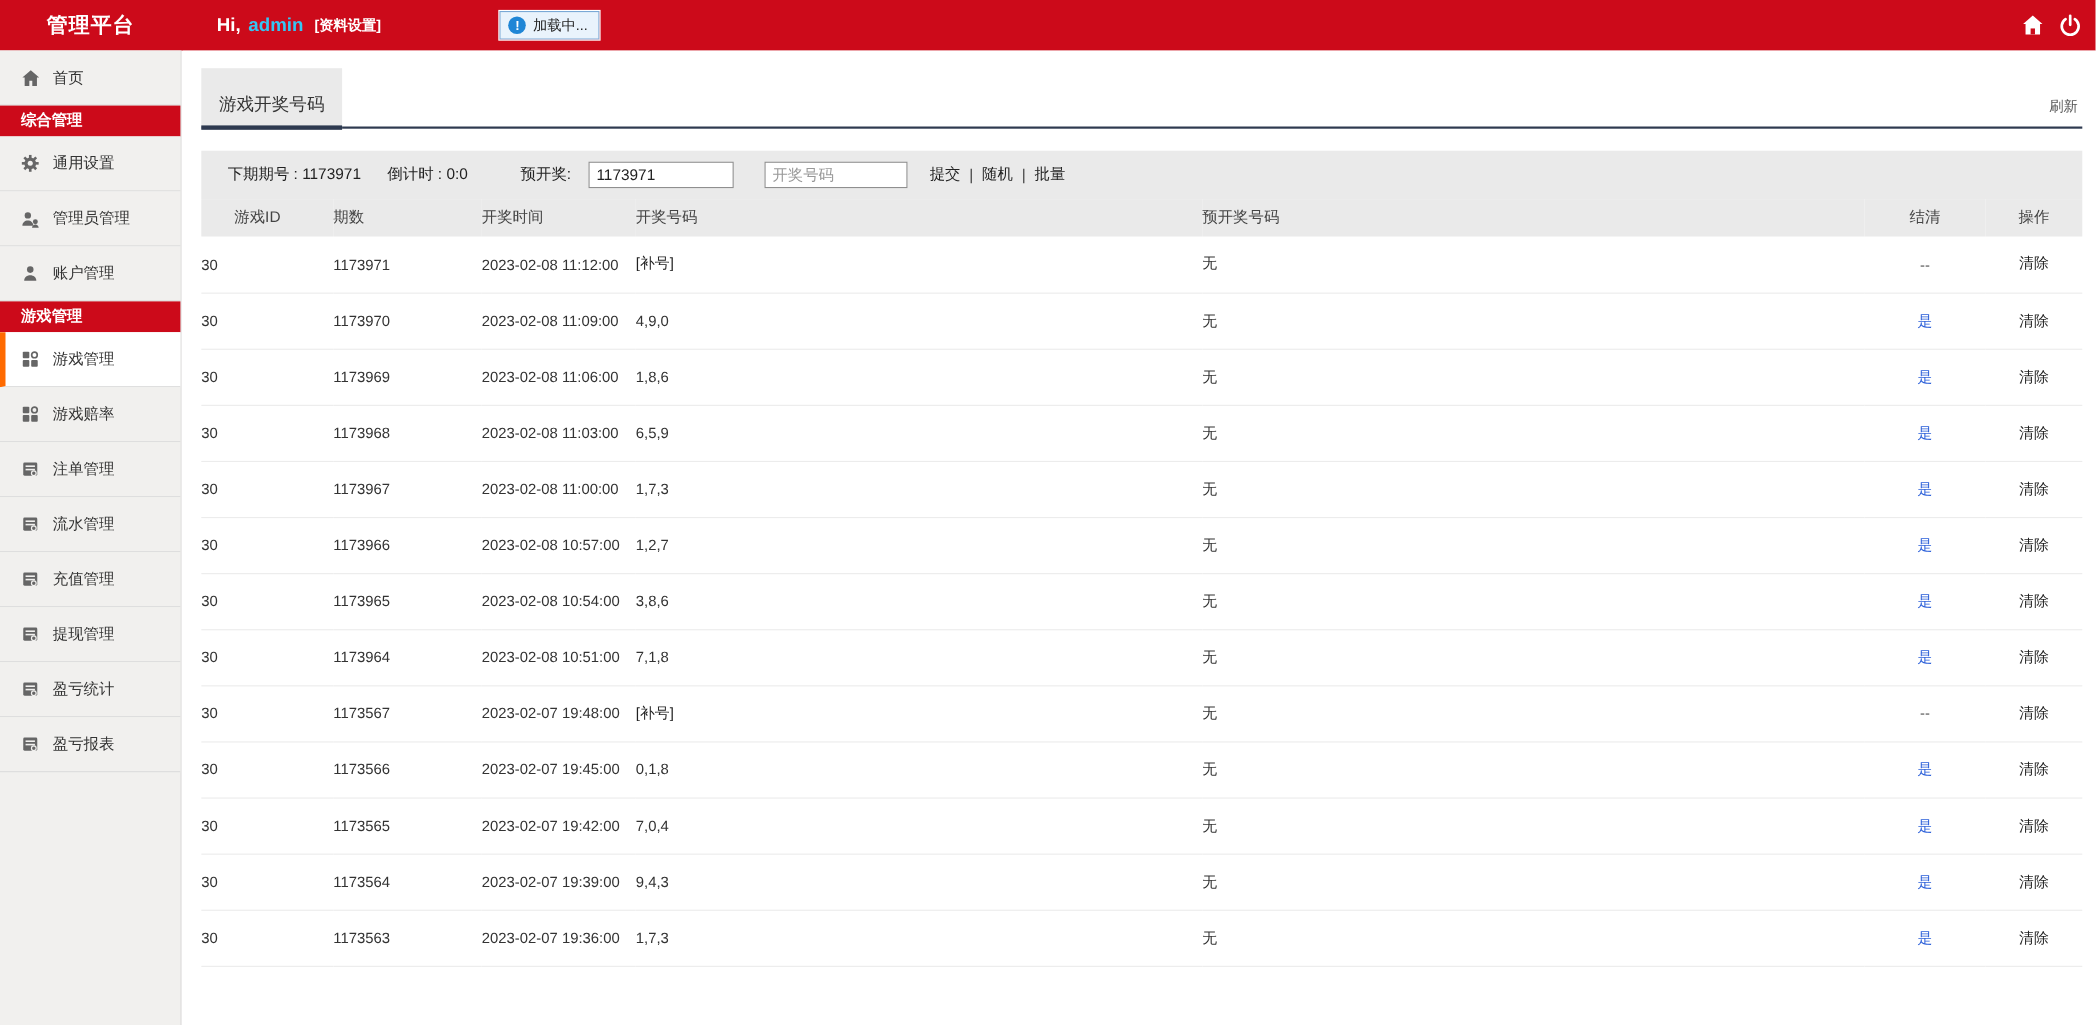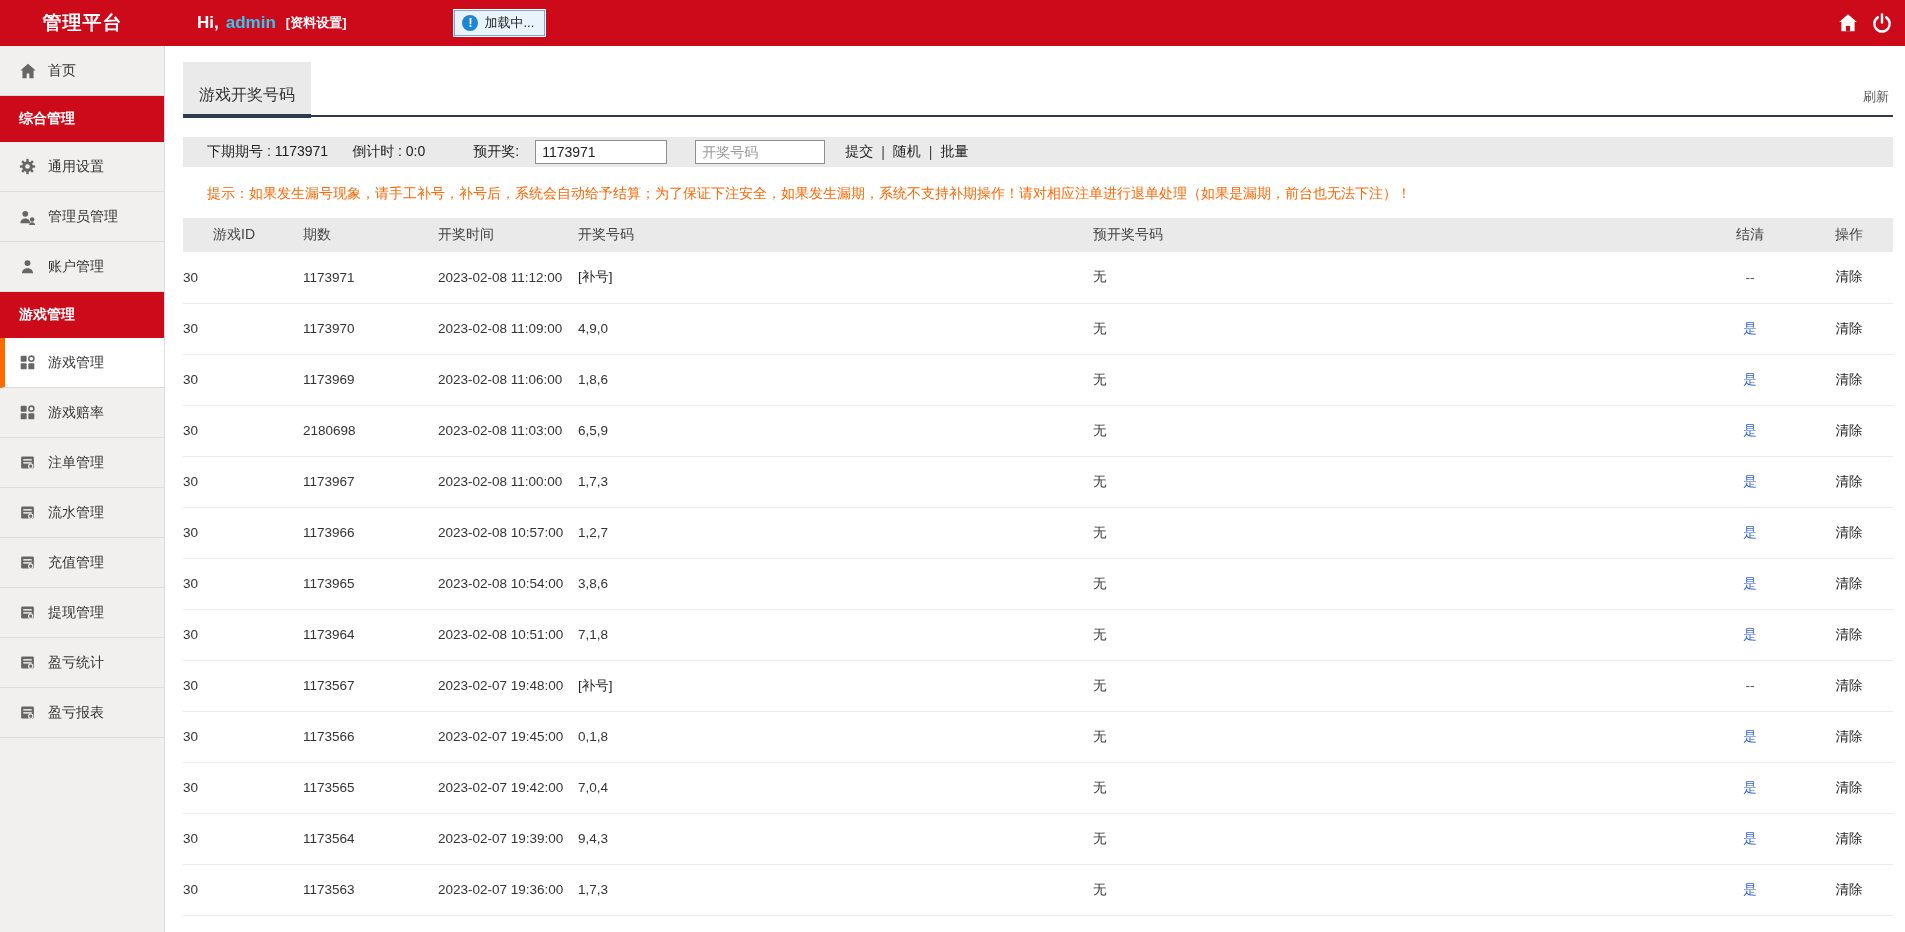--- a/index.html
+++ b/index.html
@@ -25,34 +25,34 @@
 
   
   .sidebar { position:absolute; top:46px; left:0; bottom:0; width:165px;
     background:#f1f0ee; border-right:1px solid #ddd; }
   .side-item { height:50px; display:flex; align-items:center; border-bottom:1px solid #dcdcdc;
     cursor:pointer; background:#f1f0ee; }
   .side-item .sicon { width:18px; height:18px; margin-left:19px; display:inline-flex; }
   .side-item .slabel { margin-left:11px; font-size:14px; color:#333; }
   .side-item.active { background:#fff; border-left:5px solid #ff6a00; }
   .side-item.active .sicon { margin-left:14px; }
-  .side-section { height:46px; display:flex; align-items:center; background:#cc0a1a;
+  .side-section { height:28px; display:flex; align-items:center; background:#cc0a1a;
     color:#fff; font-size:14px; font-weight:bold; padding-left:19px; cursor:pointer; }
 
   
   .main { position:absolute; top:46px; left:166px; right:0; bottom:0; background:#fff;
     padding:16px 12px 0 17px; overflow:hidden; }
 
   .tabs-row { display:flex; justify-content:space-between; align-items:flex-end;
     border-bottom:2px solid #2e3a50; }
   .tab { background:#eaeaea; padding:23px 16px 8px; font-size:16px; color:#333;
     border-bottom:4px solid #2e3a50; margin-bottom:-3px; cursor:pointer; }
   .refresh { font-size:13px; color:#555; text-decoration:none; padding:0 4px 9px 0; cursor:pointer; }
 
-  .form-bar { margin-top:20px; height:30px; background:#eaeaea; display:flex; align-items:center;
+  .form-bar { margin-top:20px; height:44px; background:#eaeaea; display:flex; align-items:center;
     font-size:14px; color:#222; }
   .f1 { margin-left:24px; } .f2 { margin-left:24px; } .f3 { margin-left:48px; }
   .form-bar input { height:24px; border:1px solid #8f8f8f; background:#fff; font-size:14px;
     padding:0 6px; color:#222; font-family:inherit; }
   .in1 { margin-left:16px; width:132px; }
   .in2 { margin-left:28px; width:130px; }
   .form-bar input::placeholder { color:#999; }
   .factions { margin-left:20px; display:flex; align-items:center; gap:8px; }
   .factions a { color:#222; text-decoration:none; cursor:pointer; }
   .factions .sep { color:#444; }
@@ -262,21 +262,20 @@
     <input class="in2" placeholder="开奖号码" style="">
     <span class="factions">
       <a>提交</a>
       <span class="sep">|</span>
       <a>随机</a>
       <span class="sep">|</span>
       <a>批量</a>
     </span>
   </div>
 
-  <div class="notice">提示：如果发生漏号现象，请手工补号，补号后，系统会自动给予结算；为了保证下注安全，如果发生漏期，系统不支持补期操作！请对相应注单进行退单处理（如果是漏期，前台也无法下注）！</div>
 
   <table class="draw">
     <thead>
         <tr id="thead-row">
           <th class="c1">游戏ID</th>
           <th class="c2">期数</th>
           <th class="c3">开奖时间</th>
           <th class="c4">开奖号码</th>
           <th class="c5">预开奖号码</th>
           <th class="c6">结清</th>
@@ -306,21 +305,21 @@
           <td class="c1"><span>30</span></td>
           <td class="c2"><span>1173969</span></td>
           <td class="c3"><span>2023-02-08 11:06:00</span></td>
           <td class="c4"><span>1,8,6</span></td>
           <td class="c5"><span>无</span></td>
           <td class="c6"><a class="blue">是</a></td>
           <td class="c7"><a class="clear">清除</a></td>
         </tr>
         <tr>
           <td class="c1"><span>30</span></td>
-          <td class="c2"><span>2180698</span></td>
+          <td class="c2"><span>1173968</span></td>
           <td class="c3"><span>2023-02-08 11:03:00</span></td>
           <td class="c4"><span>6,5,9</span></td>
           <td class="c5"><span>无</span></td>
           <td class="c6"><a class="blue">是</a></td>
           <td class="c7"><a class="clear">清除</a></td>
         </tr>
         <tr>
           <td class="c1"><span>30</span></td>
           <td class="c2"><span>1173967</span></td>
           <td class="c3"><span>2023-02-08 11:00:00</span></td>

